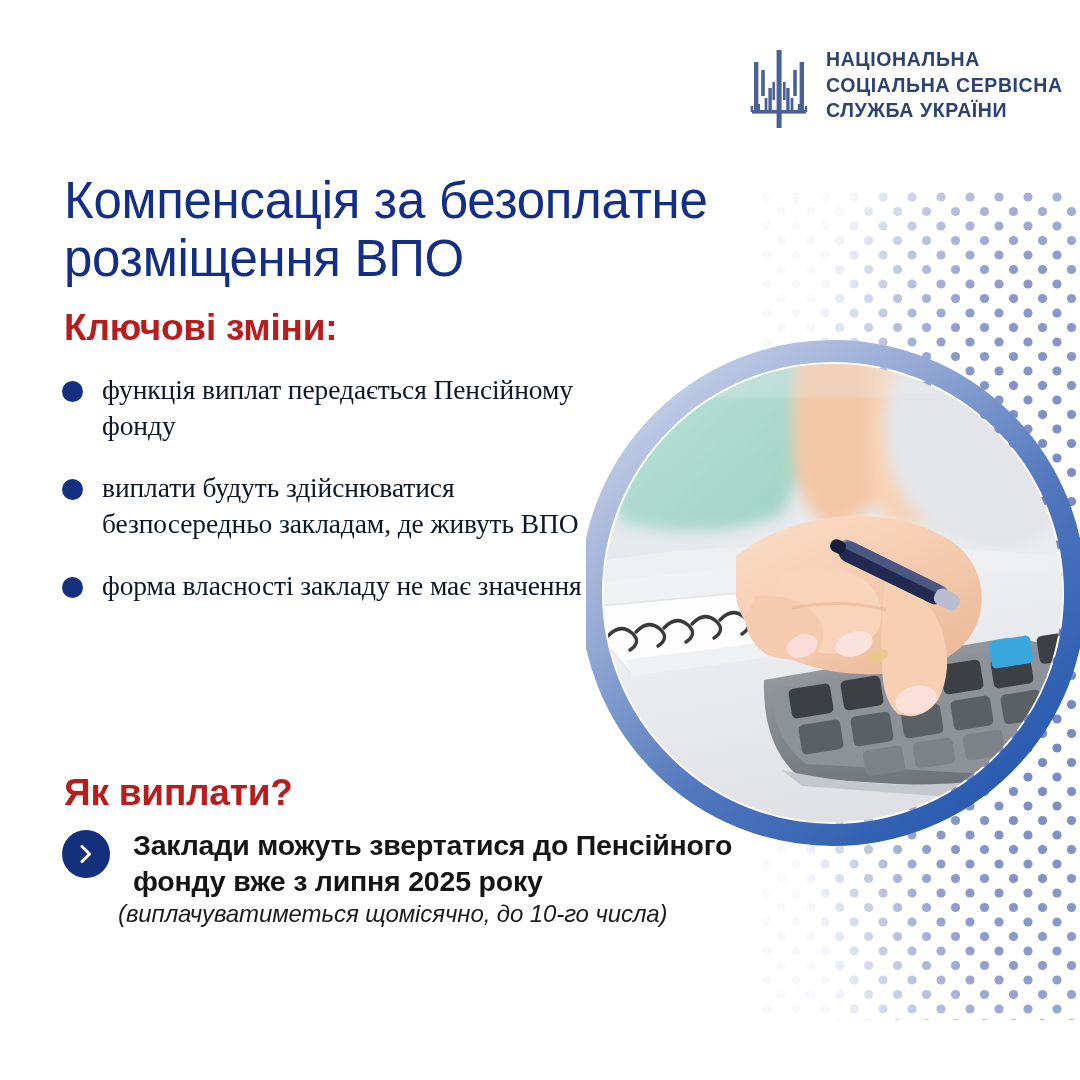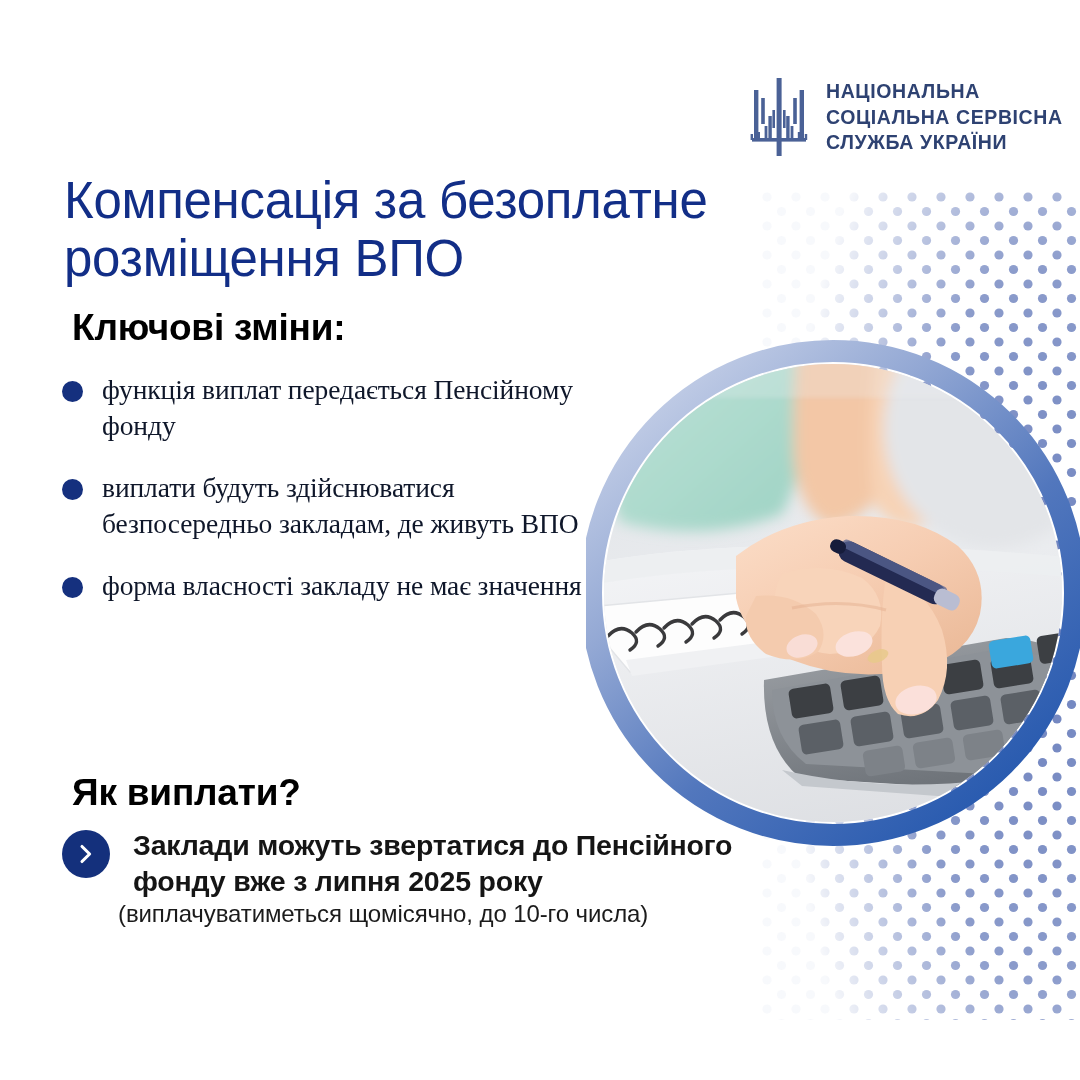--- a/index.html
+++ b/index.html
@@ -25,24 +25,24 @@
     top: 190px;
     width: 330px;
     height: 830px;
     pointer-events: none;
     z-index: 1;
   }
 
   
   .logo-block {
     position: absolute;
-    top: 76px;
+    top: 48px;
     left: 748px;
     display: flex;
-    align-items: center;
+    align-items: flex-start;
     gap: 16px;
     z-index: 6;
   }
   .logo-mark { width: 62px; height: 82px; display: block; }
   .logo-text {
     display: flex;
     flex-direction: column;
     gap: 3px;
     color: #2e4272;
     font-size: 19.5px;
@@ -61,23 +61,23 @@
     margin: 0;
     color: #122e87;
     font-size: 51px;
     font-weight: normal;
     line-height: 1.14;
     letter-spacing: -0.3px;
     z-index: 5;
   }
   .section-heading {
     position: absolute;
-    left: 72px;
-    margin: 0;
-    color: #000000;
+    left: 64px;
+    margin: 0;
+    color: #b91c1c;
     font-size: 37px;
     font-weight: bold;
     letter-spacing: -0.2px;
     z-index: 5;
   }
   #heading-key-changes { top: 307px; }
   #heading-how-to-get  { top: 772px; }
 
   
   .bullet-list {
@@ -142,20 +142,21 @@
     line-height: 1.26;
     letter-spacing: -0.2px;
   }
   .cta-note {
     position: absolute;
     top: 900px;
     left: 118px;
     margin: 0;
     color: #1b1b1b;
     font-size: 24px;
+    font-style: italic;
     letter-spacing: -0.1px;
     z-index: 5;
   }
 
   
   .photo-wrap {
     position: absolute;
     left: 586px;
     top: 308px;
     width: 494px;

